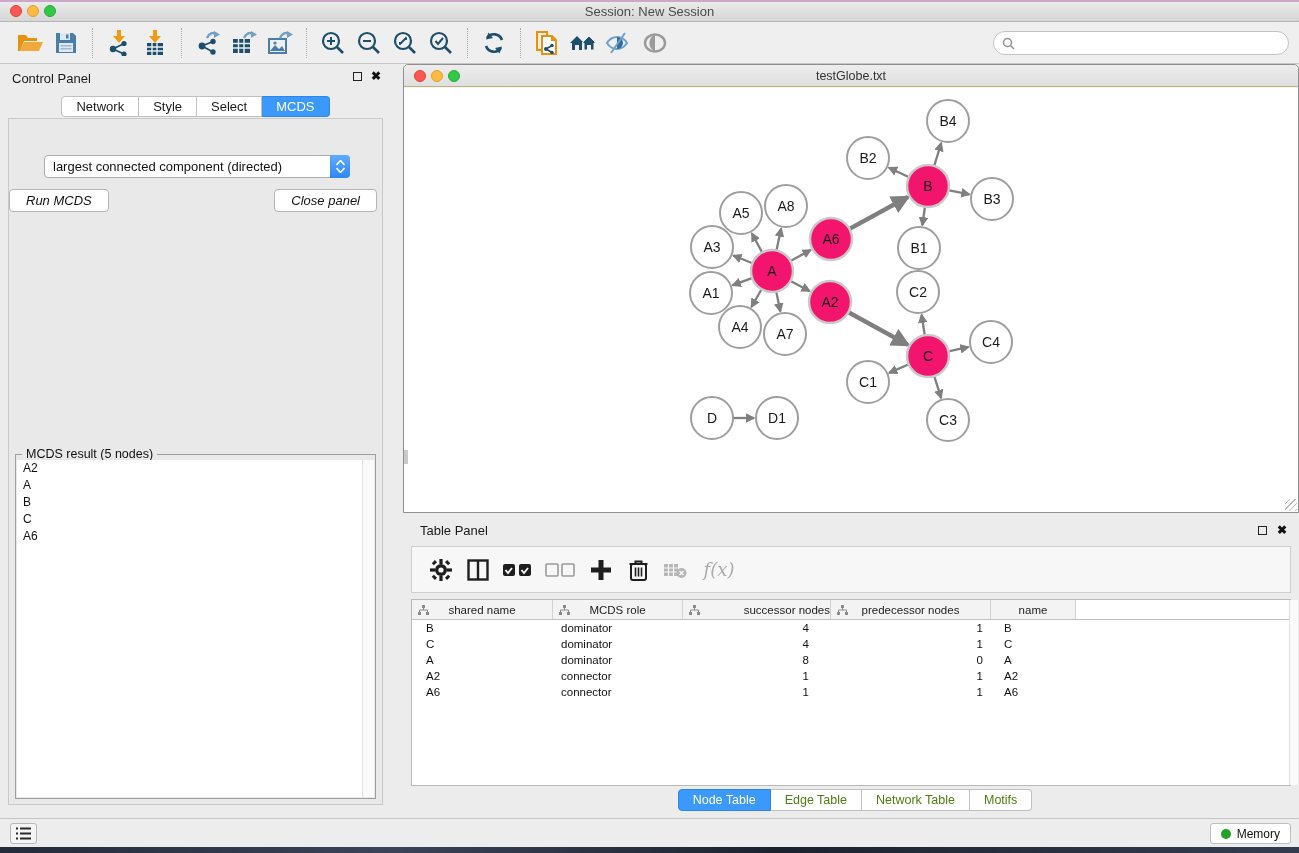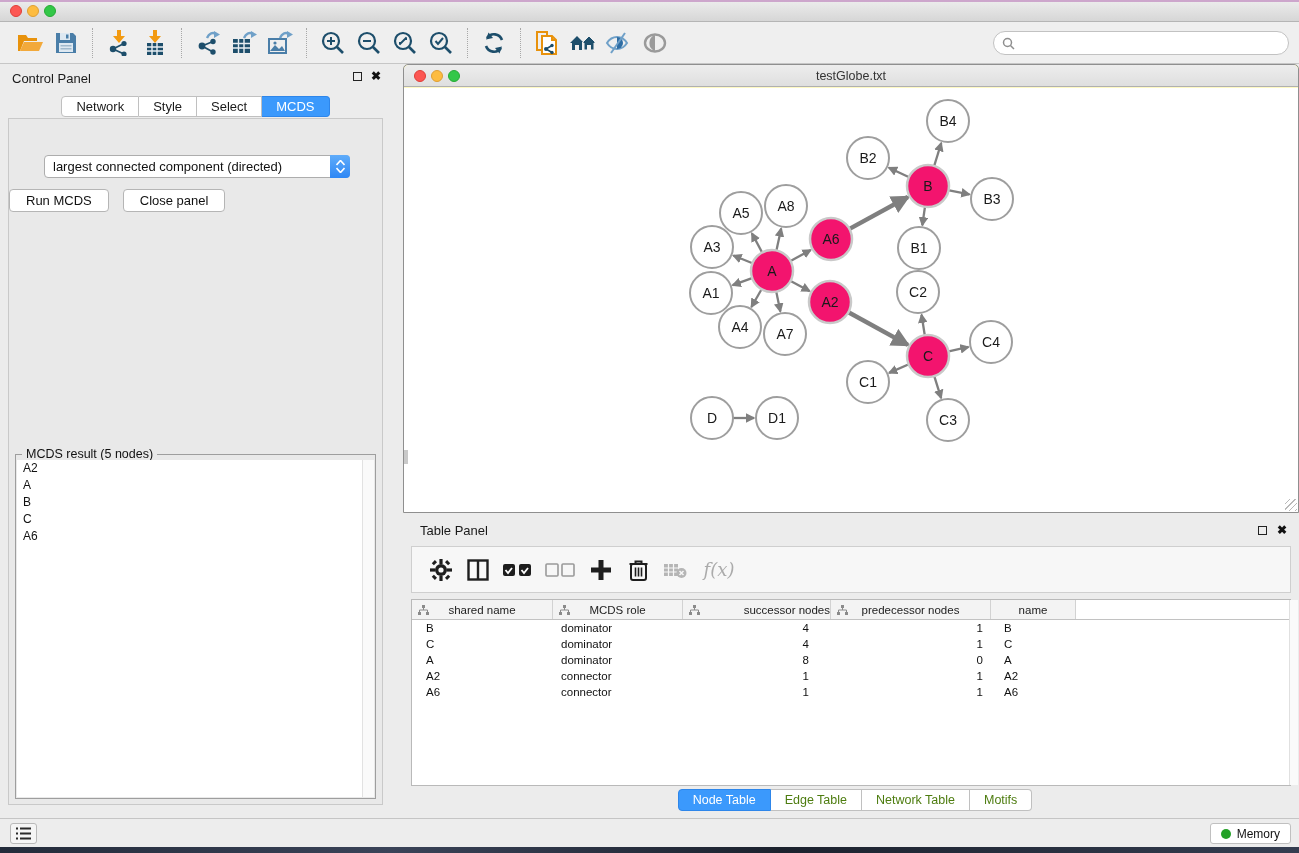--- a/index.html
+++ b/index.html
@@ -38,21 +38,21 @@
   .cp-tab:last-child { border-radius:0 4px 4px 0; }
   .cp-tab.sel { background:#3B99FC; border-color:#2E86EA; color:#FFF; }
   #cp-content { position:absolute; left:8px; top:54px; width:375px; height:687px;
     background:#E9E9E9; border:1px solid #C9C9C9; }
   #opt-label { position:absolute; left:0; right:0; top:14px; text-align:center; font-size:13px; color:#111; }
   #criterion-select { position:absolute; left:35px; top:36px; width:306px; height:23px; background:#FFF;
     border:1px solid #ADADAD; border-radius:4px; display:flex; align-items:center; }
   #criterion-value { font-size:13px; color:#111; padding-left:8px; flex:1; white-space:nowrap; overflow:hidden; }
   #stepper { width:20px; height:23px; margin-right:-1px; border-radius:0 4px 4px 0;
     background:linear-gradient(#5FACFA,#2E87F5); display:flex; flex-direction:column; align-items:center; justify-content:center; gap:1px; }
-  #cp-buttons { position:absolute; left:0; right:16px; top:70px; display:flex; justify-content:flex-start; gap:14px; }
+  #cp-buttons { position:absolute; left:0; right:5px; top:70px; display:flex; justify-content:space-between; gap:14px;font-style:italic; }
   .cp-btn { height:23px; padding:2px 16px; background:#FFF; border:1px solid #B5B5B5; border-radius:4px;
     font-size:13px; color:#111; display:flex; align-items:center; }
   #mcds-group { position:absolute; left:6px; top:335px; width:361px; height:345px; border:1px solid #9E9E9E; }
   #mcds-legend { position:absolute; left:6px; top:-8px; background:#E9E9E9; padding:0 4px; font-size:12.5px; color:#111; }
   #mcds-list { position:absolute; left:1px; top:5px; right:13px; bottom:1px; background:#FFF; overflow:hidden; }
   #mcds-scroll { position:absolute; top:5px; right:1px; width:12px; bottom:1px; background:#FAFAFA; border-left:1px solid #E2E2E2; }
   .mcds-item { font-size:12px; color:#111; padding:1px 0 1px 6px; line-height:15px; }
 
   
   #net-window { position:absolute; left:403px; top:64px; width:896px; height:449px;
@@ -105,20 +105,21 @@
 </style>
 </head>
 <body>
 
 <div id="app">
 
   <div id="titlebar">
     <span class="light red" style="left:10px"></span>
     <span class="light yellow" style="left:27px"></span>
     <span class="light green" style="left:44px"></span>
+    <span id="title-text">Session: New Session</span>
   </div>
 
   <div id="toolbar">
     <span class="tbi">
       <svg width="27" height="22" viewBox="0 0 27 22">
           <path d="M1 3 h8 l2 3 h9 v3 H7 L3 19 H1 z" fill="#E8920C"></path>
           <path d="M7 10 h19 l-4 9 H3 z" fill="#F2A93B"></path>
         </svg>
     </span>
     <span class="tbi">

